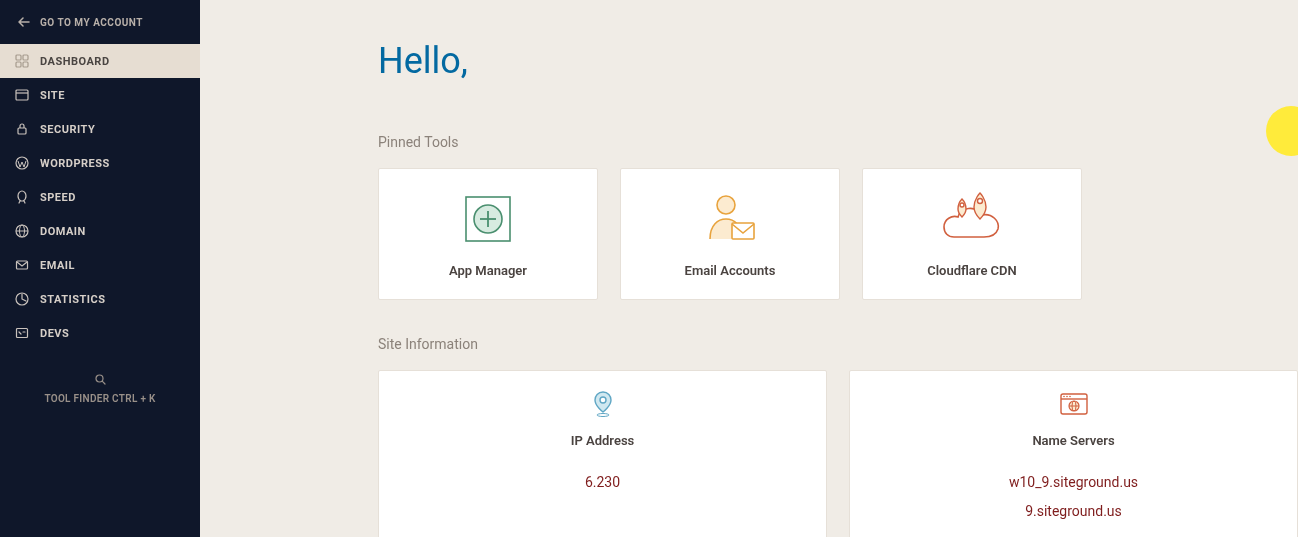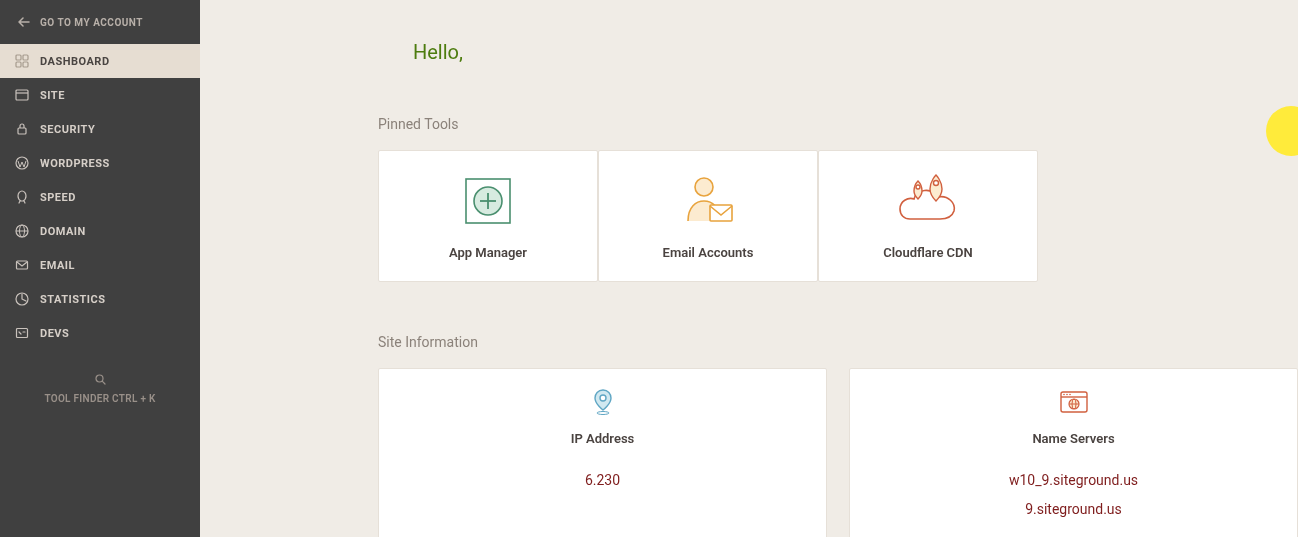--- a/index.html
+++ b/index.html
@@ -6,21 +6,21 @@
   body {
     font-family: -apple-system, BlinkMacSystemFont, "Segoe UI", Roboto, Arial, sans-serif;
     background: #f0ece6;
     width: 1298px;
     height: 537px;
     overflow: hidden;
     display: flex;
   }
   .sidebar {
     width: 200px;
-    background: #404040;
+    background: #0f172a;
     color: #c9c2bc;
     display: flex;
     flex-direction: column;
     flex-shrink: 0;
   }
   .back-link {
     padding: 14px 16px;
     font-size: 10px;
     font-weight: 700;
     letter-spacing: 0.5px;
@@ -67,35 +67,35 @@
     cursor: pointer;
     flex-direction: column;
   }
   .main {
     flex: 1;
     padding: 40px 0 0 178px;
     position: relative;
     overflow: hidden;
   }
   .greeting {
-    font-size: 20px;
-    color: #4d7c0f;
+    font-size: 36px;
+    color: #0369a1;
     font-weight: 400;
     margin-bottom: 52px;
-    margin-left: 35px;
   }
   .section-title {
     font-size: 14px;
     color: #8b827a;
     font-weight: 400;
     margin-bottom: 18px;
   }
   .cards-row {
     display: flex;
-    margin-bottom: 52px;
+    gap: 22px;
+    margin-bottom: 36px;
   }
   .tool-card {
     width: 220px;
     height: 132px;
     background: #fff;
     border: 1px solid #e6e0d8;
     border-radius: 2px;
     display: flex;
     flex-direction: column;
     align-items: center;

